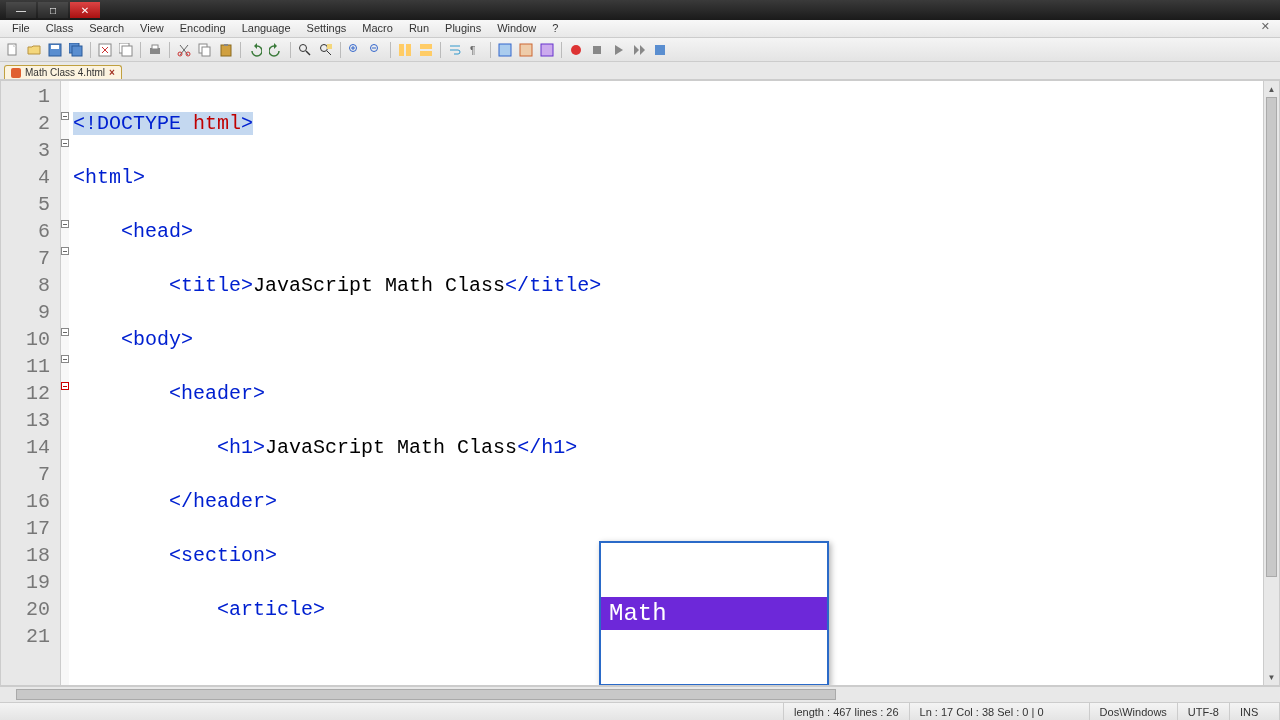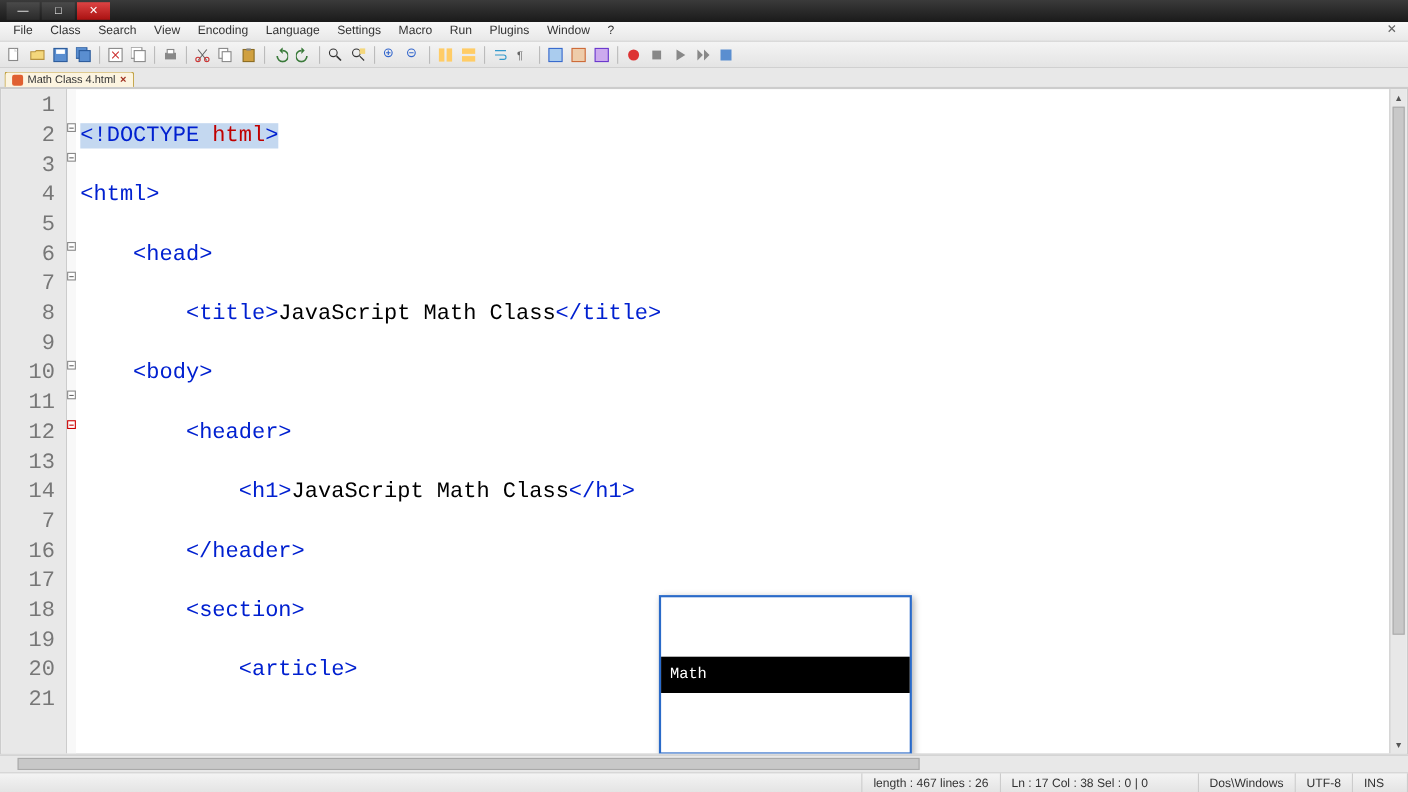--- a/index.html
+++ b/index.html
@@ -136,25 +136,25 @@
 .angle { color: #0020d0; }
 
 .autocomplete {
   position: absolute;
   border: 2px solid #2a6ac8;
   background: #fff;
   box-shadow: 2px 2px 6px rgba(0,0,0,0.3);
   min-width: 230px;
 }
 .autocomplete .ac-item {
-  background: #000000;
+  background: #6d28d9;
   color: #fff;
   padding: 3px 8px;
   font-family: Consolas, "Courier New", monospace;
-  font-size: 14px;
+  font-size: 24px;
 }
 
 .vscroll {
   width: 16px;
   background: #e8e8e8;
   border-left: 1px solid #ccc;
   position: relative;
 }
 .vscroll .thumb {
   position: absolute; left: 2px; right: 2px;

